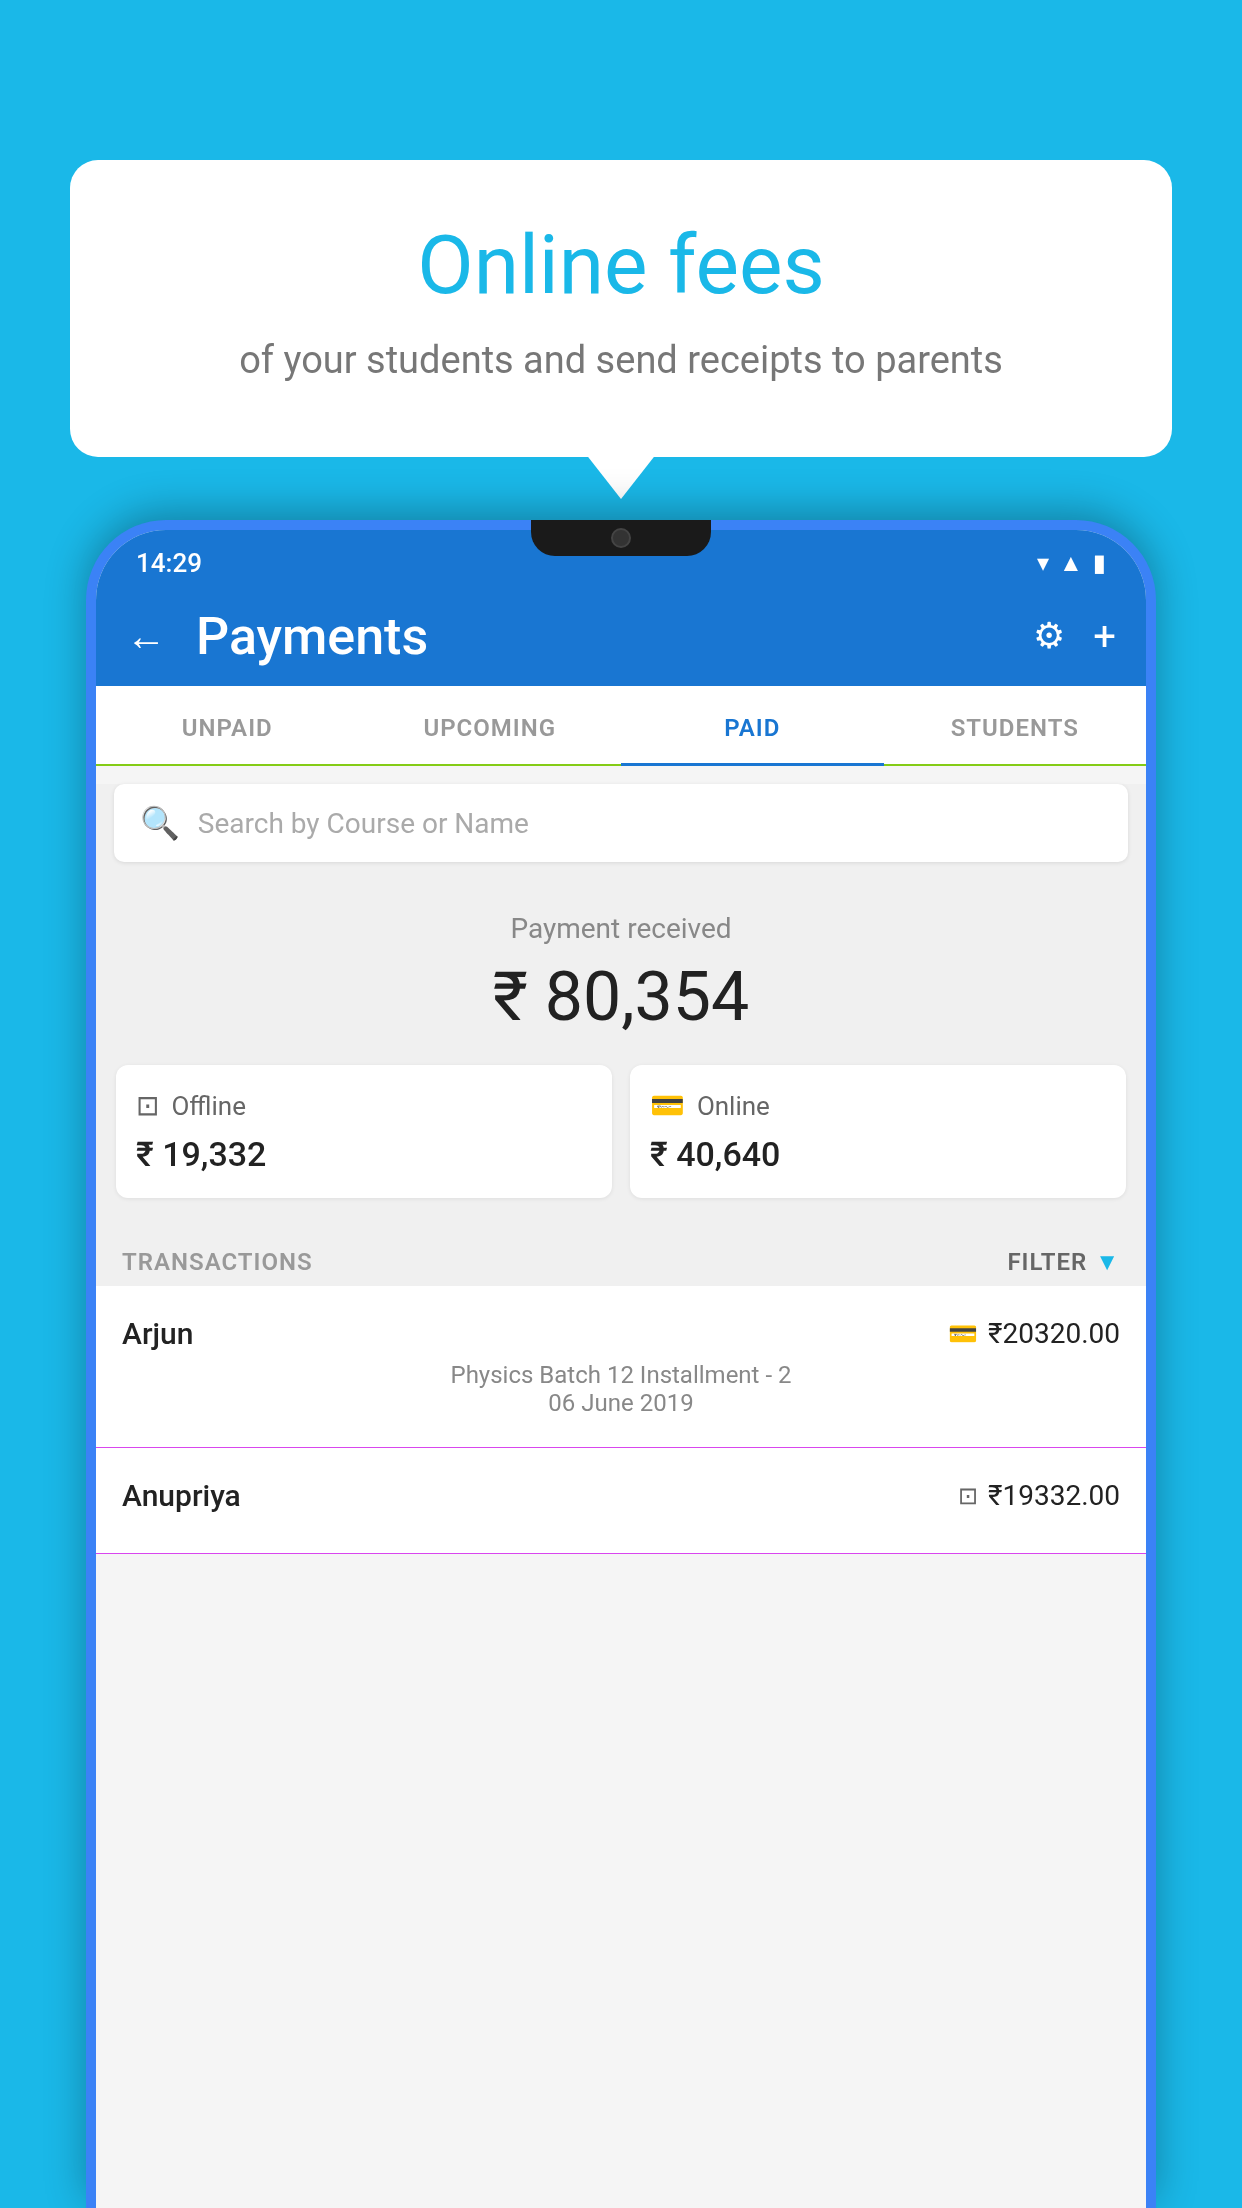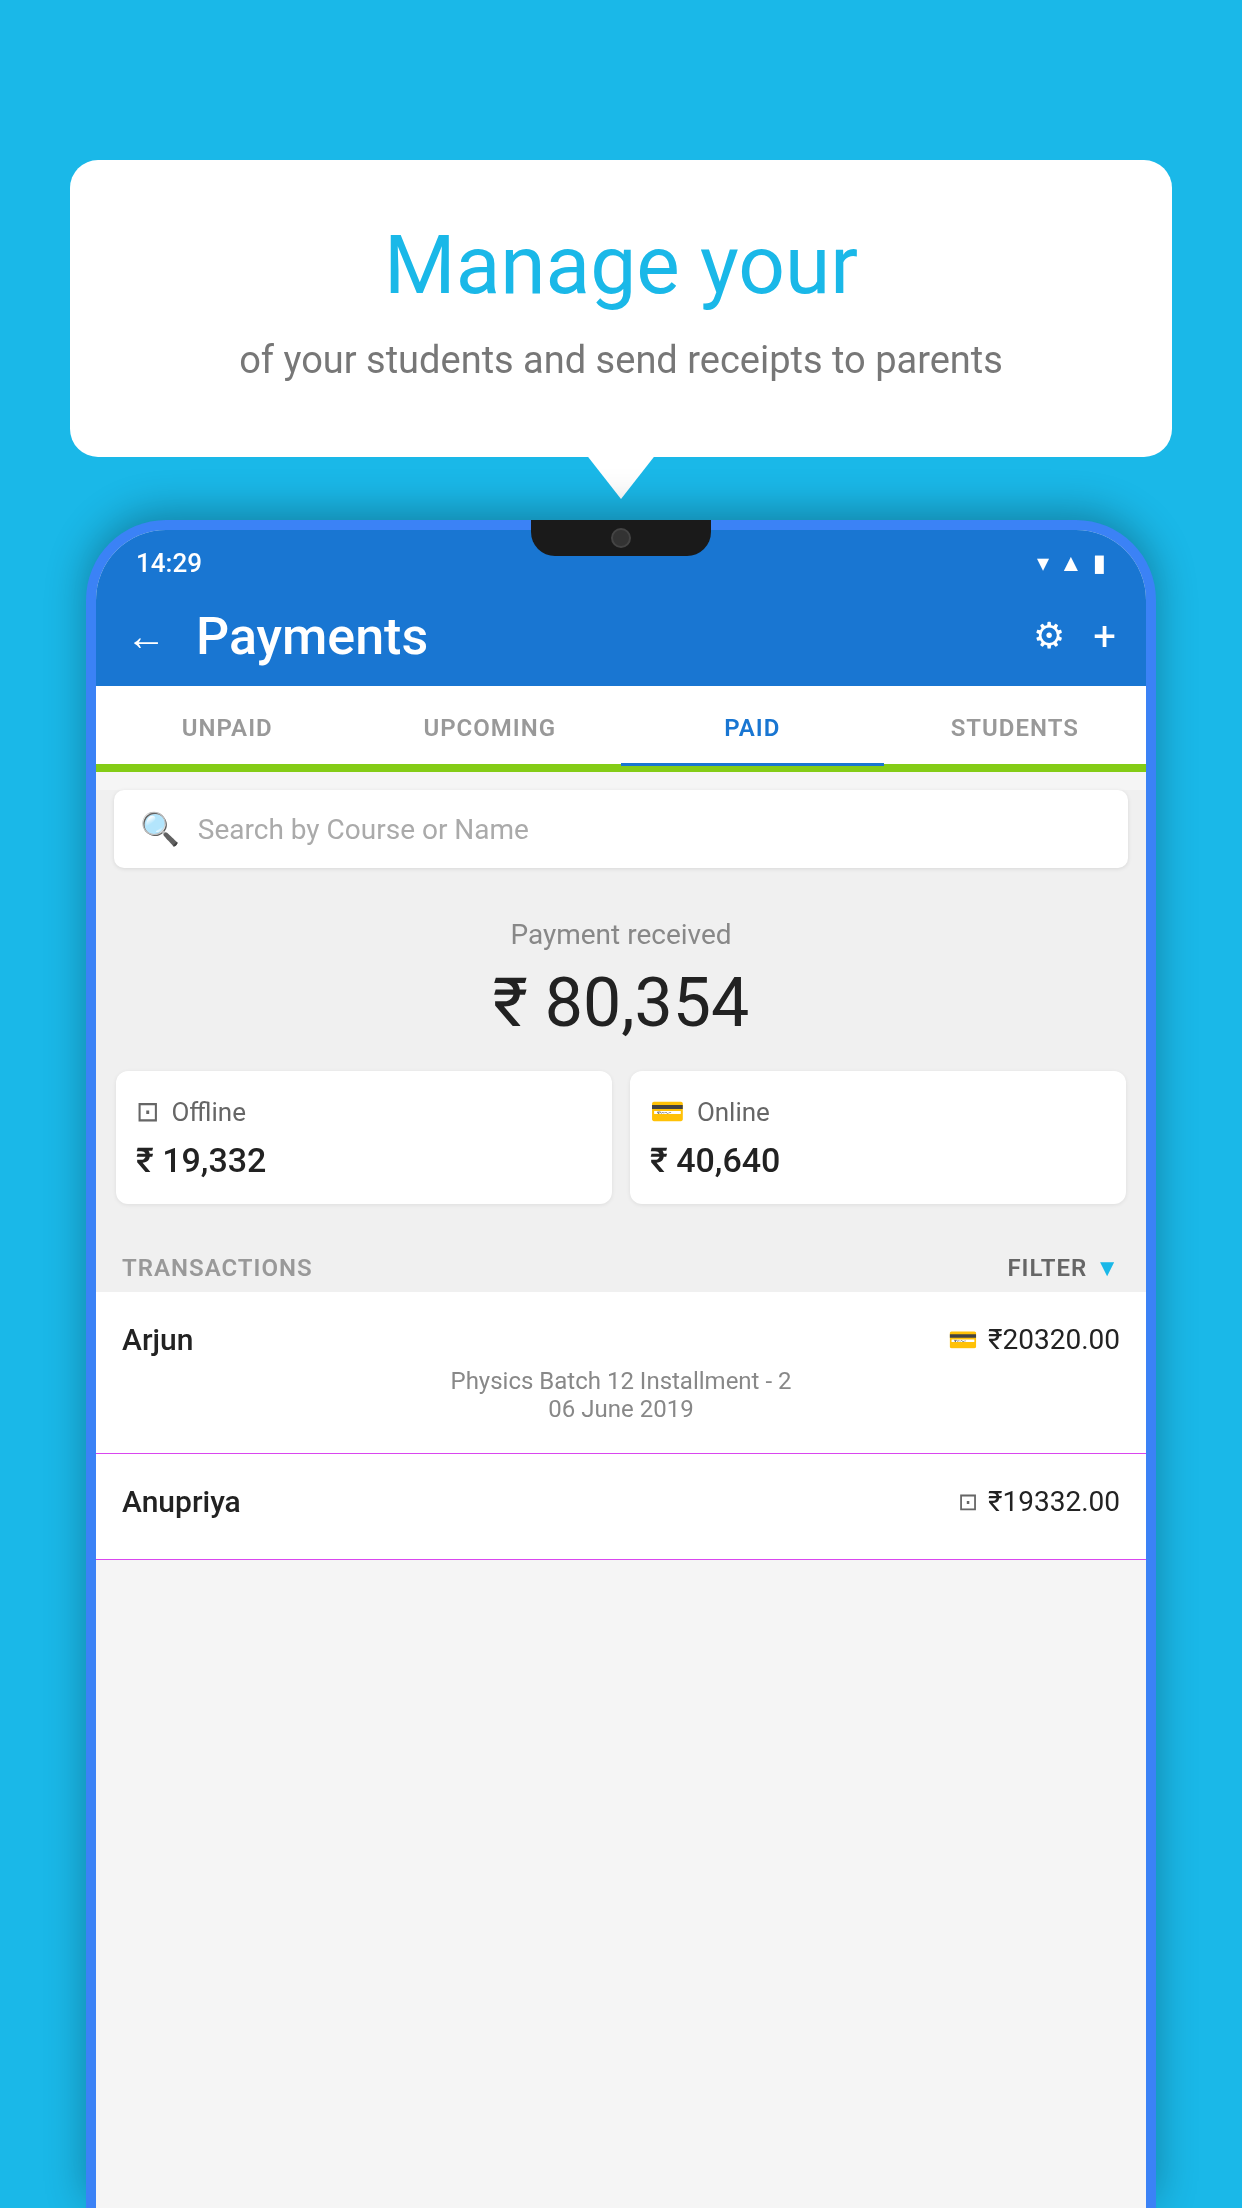--- a/index.html
+++ b/index.html
@@ -171,21 +171,21 @@
     .icon-btn {
       color: white;
       font-size: 40px;
       cursor: pointer;
     }
 
     
     .tabs {
       background: white;
       display: flex;
-      border-bottom: 8px solid #84cc16;
+      border-bottom: 2px solid #84cc16;
     }
 
     .tab {
       flex: 1;
       text-align: center;
       padding: 28px 0 22px;
       font-size: 24px;
       font-weight: 600;
       color: #999;
       letter-spacing: 1px;
@@ -378,21 +378,21 @@
     }
 
     
     .gear { font-size: 36px; }
   </style>
 </head>
 <body>
 
 <div class="speech-bubble-wrapper">
   <div class="speech-bubble">
-    <div class="bubble-title">Manage your</div>
+    <div class="bubble-title">Online fees</div>
     <div class="bubble-subtitle">of your students and send receipts to parents</div>
   </div>
 </div>
 
 <div class="phone-frame">
   <div class="notch">
     <div class="camera"></div>
   </div>
 
   <div class="screen">

